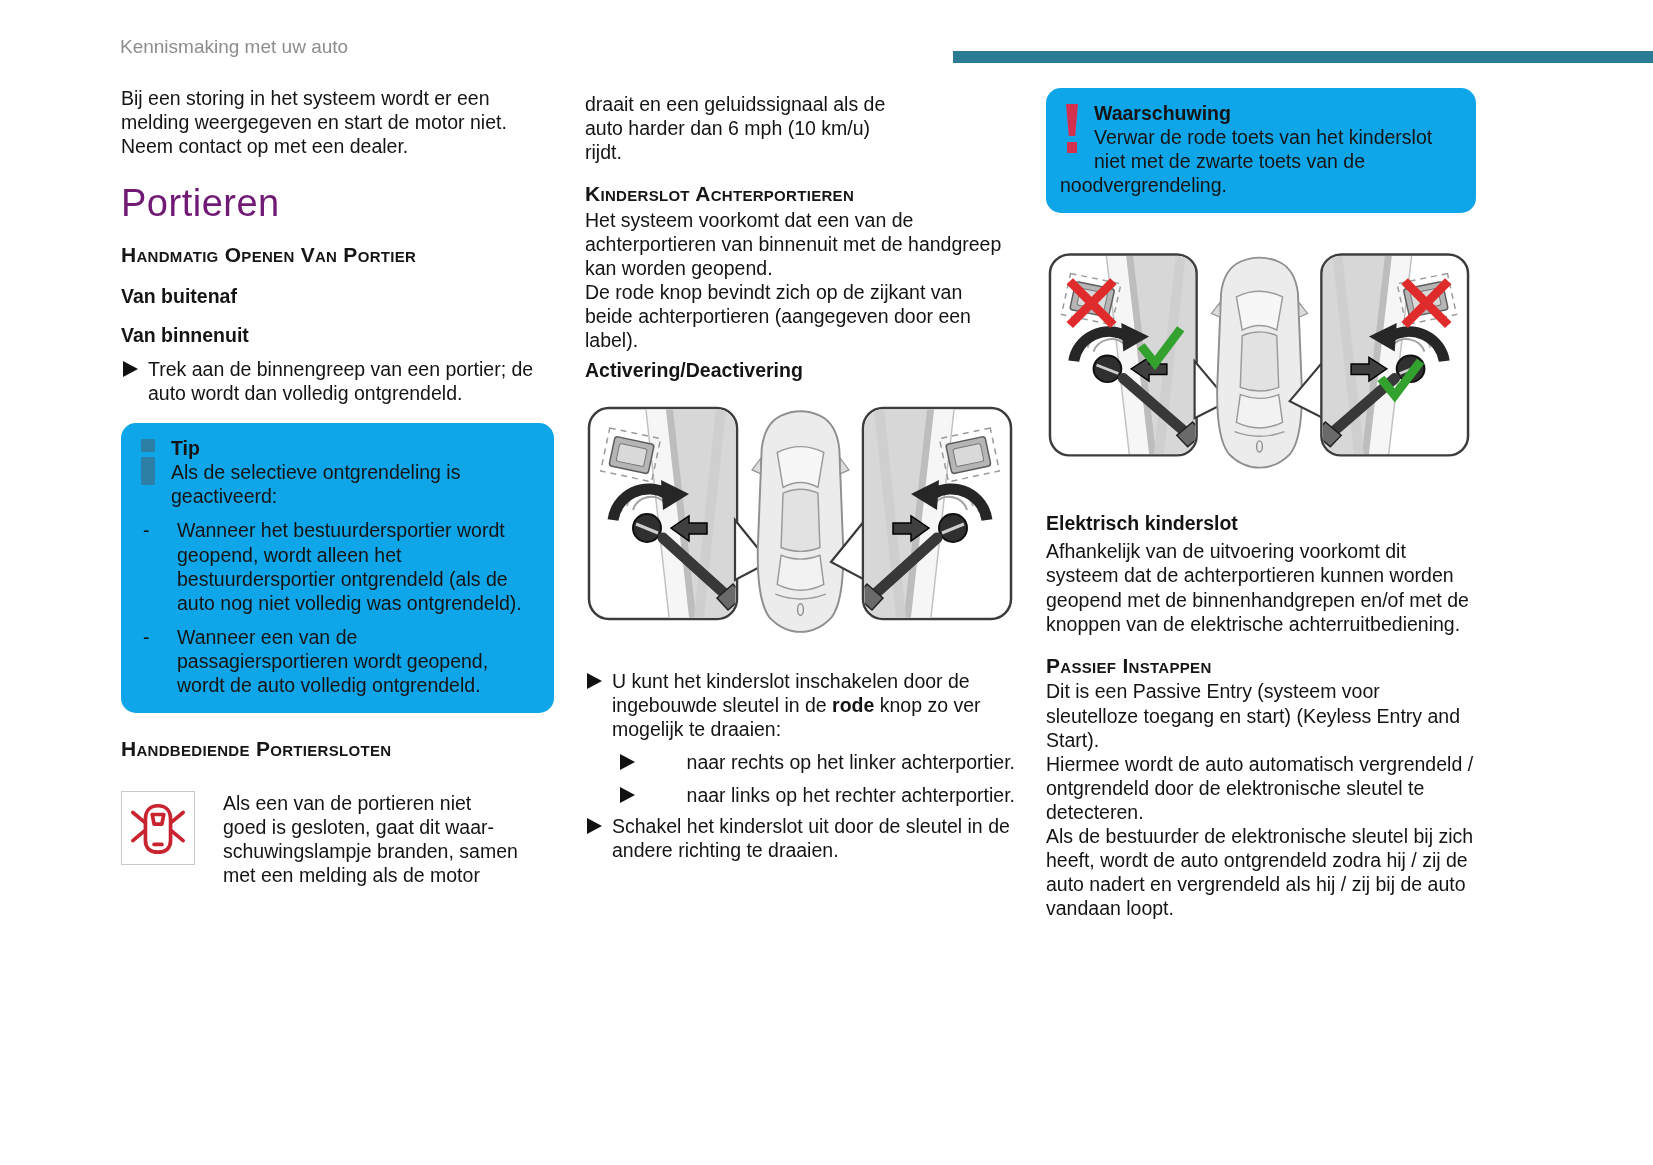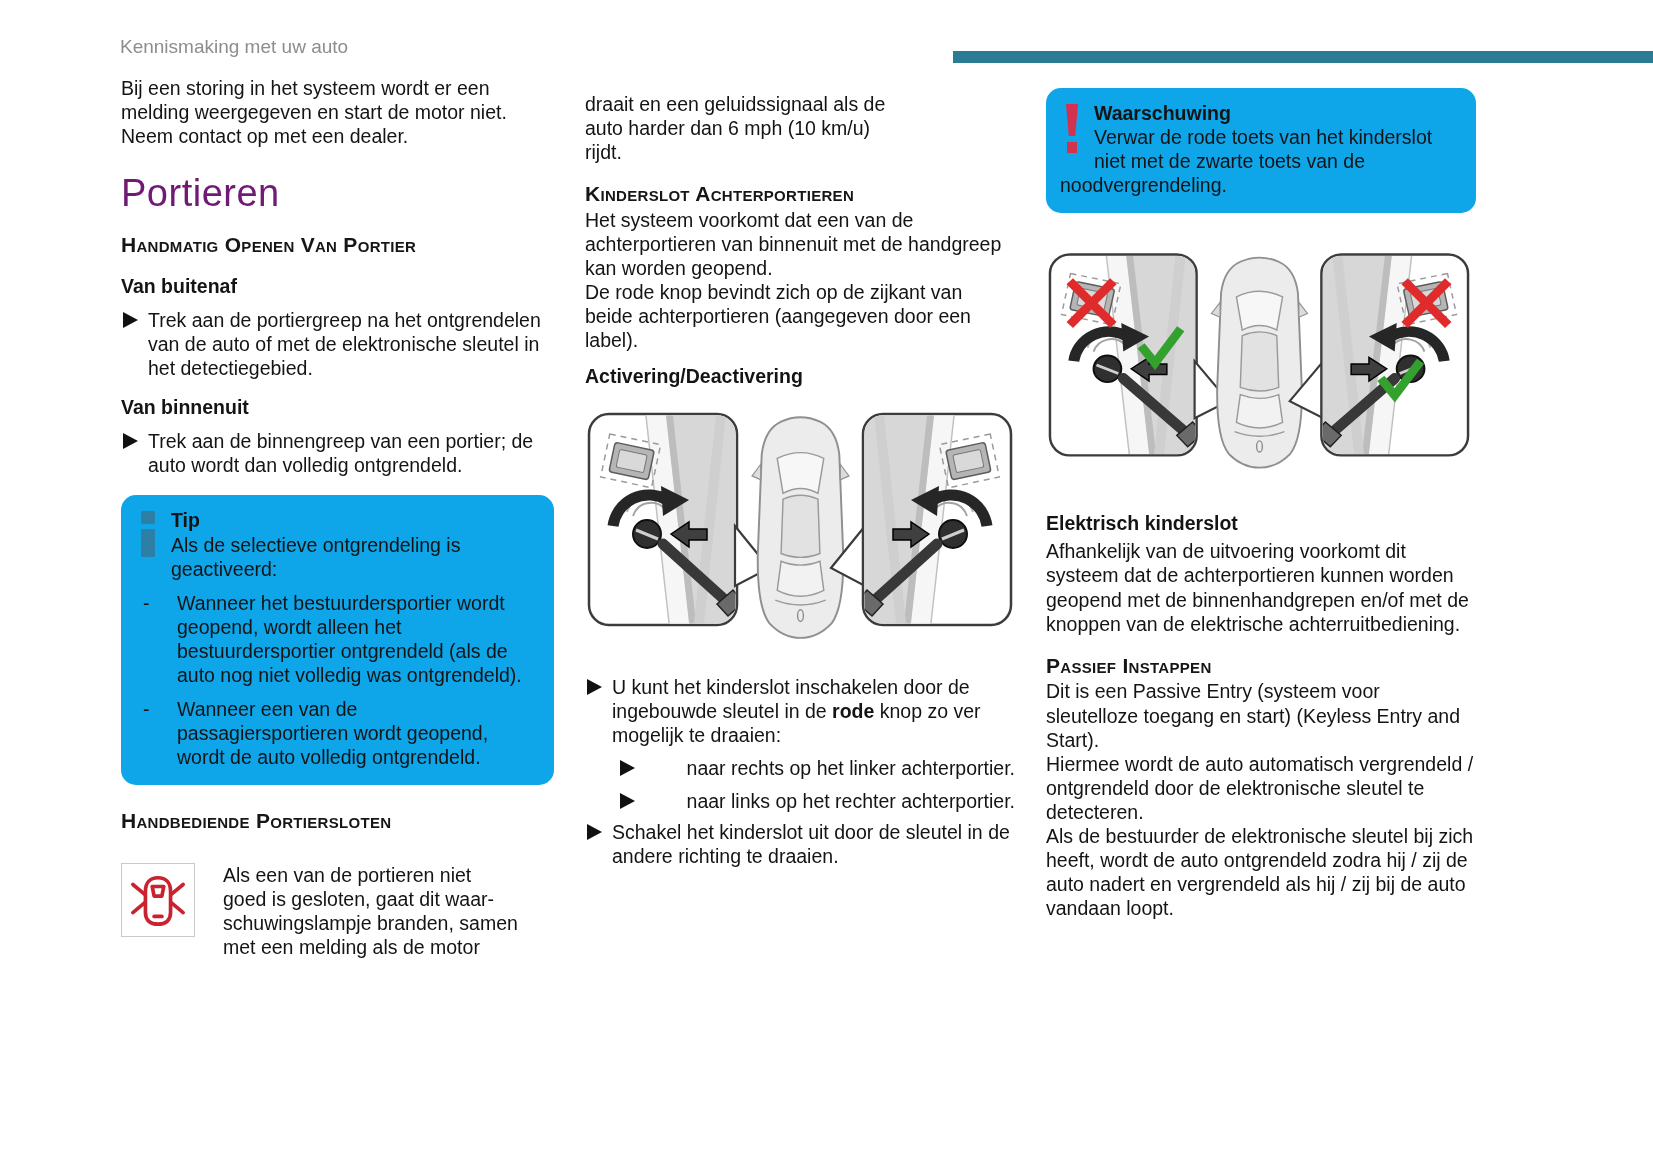--- a/index.html
+++ b/index.html
@@ -1,21 +1,21 @@
 <!DOCTYPE html>
 <html><head>
 <meta charset="utf-8">
 <style>
   html,body{margin:0;padding:0;background:#ffffff;}
   #page{position:relative;width:1653px;height:1042px;background:#fff;overflow:hidden;
         font-family:"Liberation Sans",sans-serif;color:#141414;}
   .breadcrumb{position:absolute;left:120px;top:36px;font-size:19px;color:#8d8d8d;}
   .accent-bar{position:absolute;left:953px;top:51px;width:700px;height:12px;background:#2b7b94;}
   .col{position:absolute;font-size:19.5px;line-height:1.235;}
-  .col1{left:121px;top:76px;width:433px;}
+  .col1{left:121px;top:86px;width:433px;}
   .col2{left:585px;top:92px;width:430px;}
   .col3{left:1046px;top:86px;width:430px;}
   p.body{margin:0;}
   .pre{white-space:pre-line;}
   .h1{font-size:38px;font-weight:400;color:#701a75;margin:22px 0 0 0;letter-spacing:.5px;}
   .h2{font-size:21px;line-height:1.32;font-weight:700;font-variant:small-caps;
       color:#161616;margin:14px 0 0 0;letter-spacing:.3px;}
   .h3{font-size:19.5px;font-weight:700;margin:15px 0 0 0;}
   .bullet{display:flex;margin:10px 0 0 0;}
   .tri{flex:0 0 auto;width:0;height:0;border-top:8px solid transparent;
@@ -91,24 +91,20 @@
   <div class="accent-bar"></div>
 
   <section class="col col1">
     <p class="body pre">Bij een storing in het systeem wordt er een melding weergegeven en start de motor niet.
 Neem contact op met een dealer.</p>
 
     <h1 class="h1">Portieren</h1>
 
     <h2 class="h2">Handmatig Openen Van Portier</h2>
     <div class="h3">Van buitenaf</div>
-    <div class="bullet">
-      <span class="tri"></span>
-      <span class="bt">Trek aan de portiergreep na het ontgrendelen van de auto of met de elektronische sleutel in het detectiegebied.</span>
-    </div>
     <div class="h3">Van binnenuit</div>
     <div class="bullet">
       <span class="tri"></span>
       <span class="bt">Trek aan de binnengreep van een portier; de auto wordt dan volledig ontgrendeld.</span>
     </div>
 
     <aside class="graybox">
       <span class="floaticon">
         <svg width="20" height="46" viewBox="0 0 20 46">
           <rect x="3" y="0" width="14" height="13" rx="1.5" fill="#2e7fa6"></rect>
@@ -149,21 +145,21 @@
   </section>
 
   <section class="col col2">
     <p class="body pre cont">draait en een geluidssignaal als de
 auto harder dan 6 mph (10 km/u)
 rijdt.</p>
 
     <h2 class="h2" style="margin-top:16px">Kinderslot Achterportieren</h2>
     <p class="body m-top-md">Het systeem voorkomt dat een van de achterportieren van binnenuit met de handgreep kan worden geopend.</p>
     <p class="body">De rode knop bevindt zich op de zijkant van beide achterportieren (aangegeven door een label).</p>
-    <div class="h3" style="margin-top:12px">Activering/Deactivering</div>
+    <div class="h3" style="margin-top:6px">Activering/Deactivering</div>
 
     <figure>
       <svg class="illus" width="430" height="252" viewBox="0 0 430 250">
         <use href="#door-panel" transform="translate(2,8)"></use>
         <polygon points="150,122 184,164 150,182" fill="#ffffff" stroke="#3a3a3a" stroke-width="2.2"></polygon>
         <use href="#car-top" transform="translate(167,4) scale(0.97)"></use>
         <polygon points="280,122 246,164 280,182" fill="#ffffff" stroke="#3a3a3a" stroke-width="2.2"></polygon>
         <use href="#door-panel" transform="translate(428,8) scale(-1,1)"></use>
       </svg>
     </figure>

